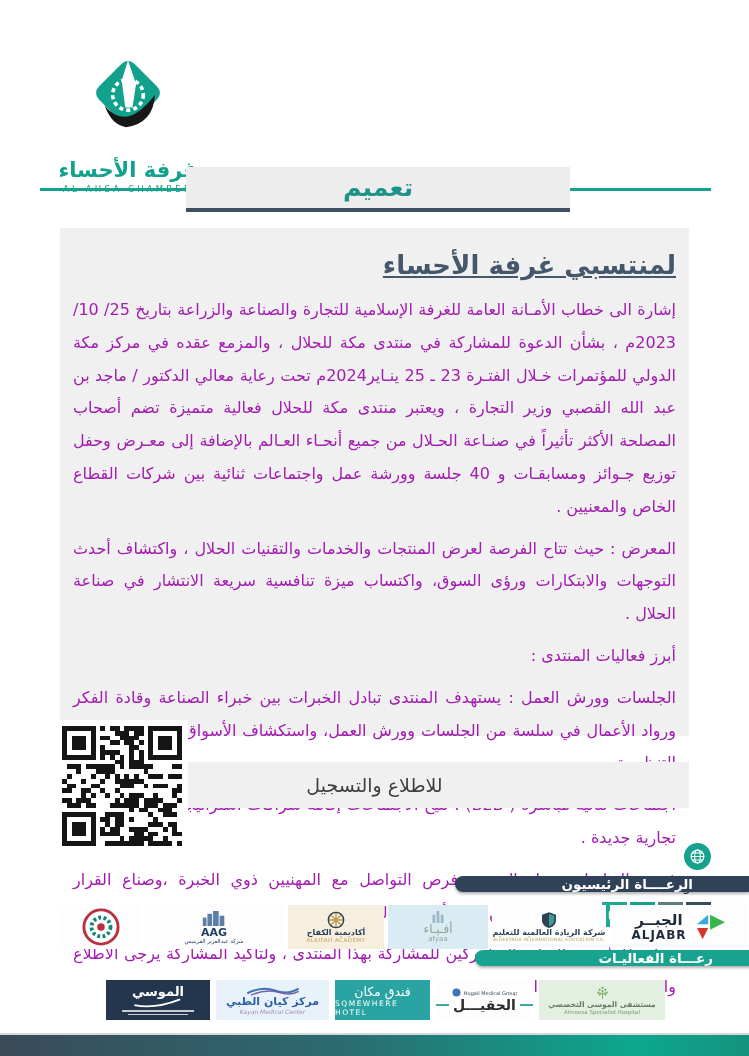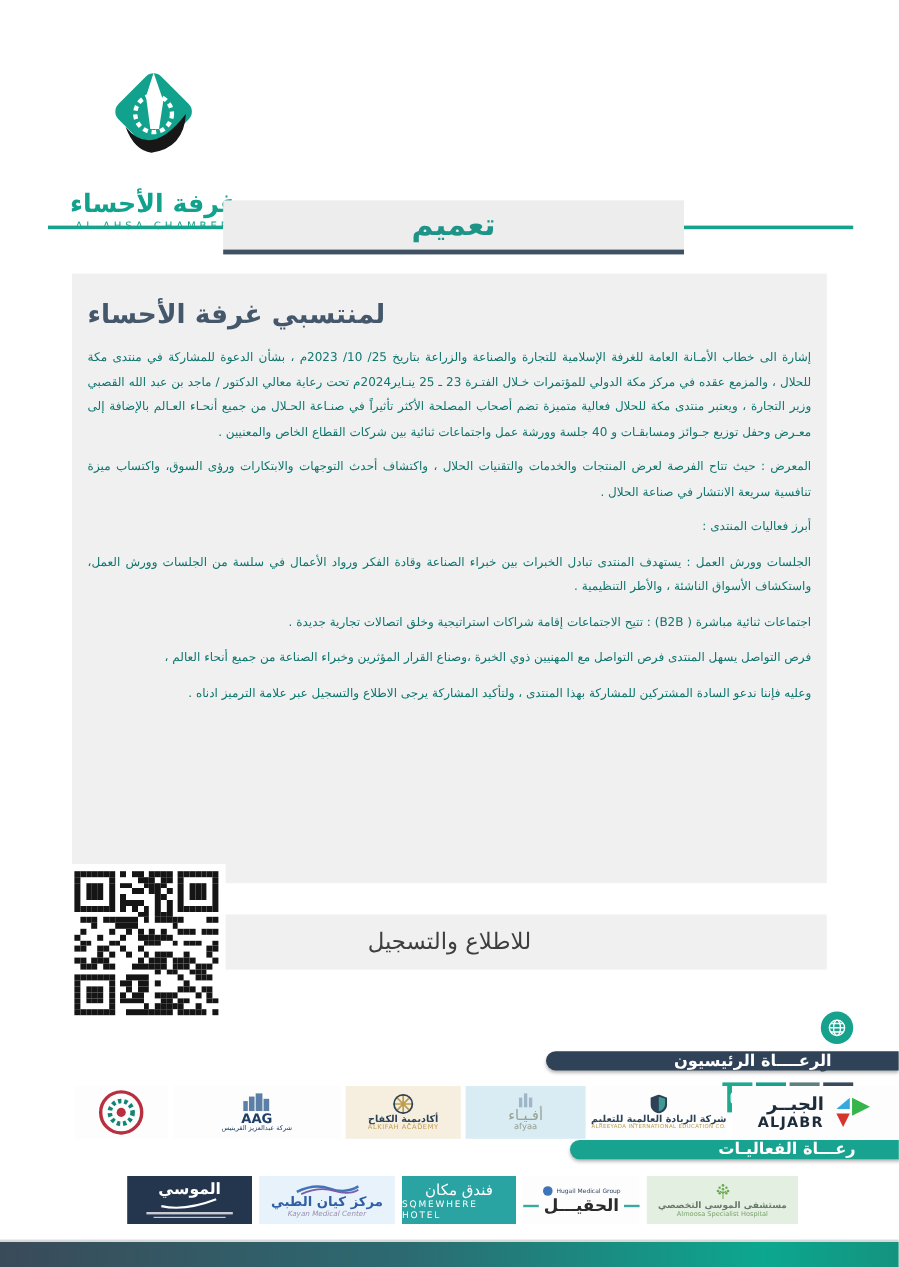--- a/index.html
+++ b/index.html
@@ -21,25 +21,25 @@
     background:#ededee;border-bottom:4px solid #3f5063;
     display:flex;align-items:center;justify-content:center;
     color:#1d9487;font-size:25px;font-weight:bold;
   }
   
   .content-box{
     position:absolute;left:60px;top:228px;width:629px;height:508px;
     background:#f0f0f1;box-sizing:border-box;padding:10px 13px 0;
   }
   .letter-title{
-    font-size:22px;color:#45576b;font-weight:bold;text-align:left;
-    margin:12px 0 14px;direction:rtl;
+    font-size:26px;color:#45576b;font-weight:bold;text-align:right;
+    margin:12px 0 14px;direction:rtl;text-decoration:underline;
   }
   .content-box p{
-    margin:0 0 9px;font-size:10px;line-height:2.05;color:#0f766e;
+    margin:0 0 9px;font-size:16px;line-height:2.05;color:#a21caf;
     text-align:justify;direction:rtl;
   }
   
   #qr{
     position:absolute;left:56px;top:720px;width:132px;height:132px;
     background:#ffffff;box-sizing:border-box;padding:6px;display:grid;z-index:5;
   }
   #qr div{width:100%;height:100%;}
   #qr .on{background:#151515;}
   .register-band{
@@ -64,21 +64,21 @@
   .bar{
     position:absolute;left:455px;width:294px;height:16px;
     border-radius:13px 0 0 13px;color:#fff;font-weight:bold;font-size:13.5px;
     display:flex;align-items:center;direction:rtl;box-sizing:border-box;
     padding-right:56px;box-shadow:0 2px 3px rgba(0,0,0,.3);
   }
   .bar-main{top:876px;background:#2f4257;}
   .bar-events{top:950px;background:#18a290;margin-left:20px;}
   
   .row{position:absolute;display:flex;}
-  .row1{top:905px;left:62px;height:44px;gap:4px;}
+  .row1{top:905px;left:62px;height:44px;gap:4px;text-align:center;}
   .row2{top:980px;left:106px;height:40px;gap:6px;}
   .tile{
     display:flex;flex-direction:column;align-items:center;justify-content:center;
     box-sizing:border-box;overflow:hidden;flex:0 0 auto;
   }
   .t-white{background:#fdfdfd;} .t-cream{background:#f6efdf;}
   .t-blue{background:#d9ebf3;} .t-navy{background:#24364e;}
   .t-lblue{background:#e7f2fa;} .t-teal{background:#2aa3a3;}
   .t-green{background:#e3efe0;}
   .w78{width:78px;} .w140{width:140px;} .w96{width:96px;} .w100{width:100px;}

